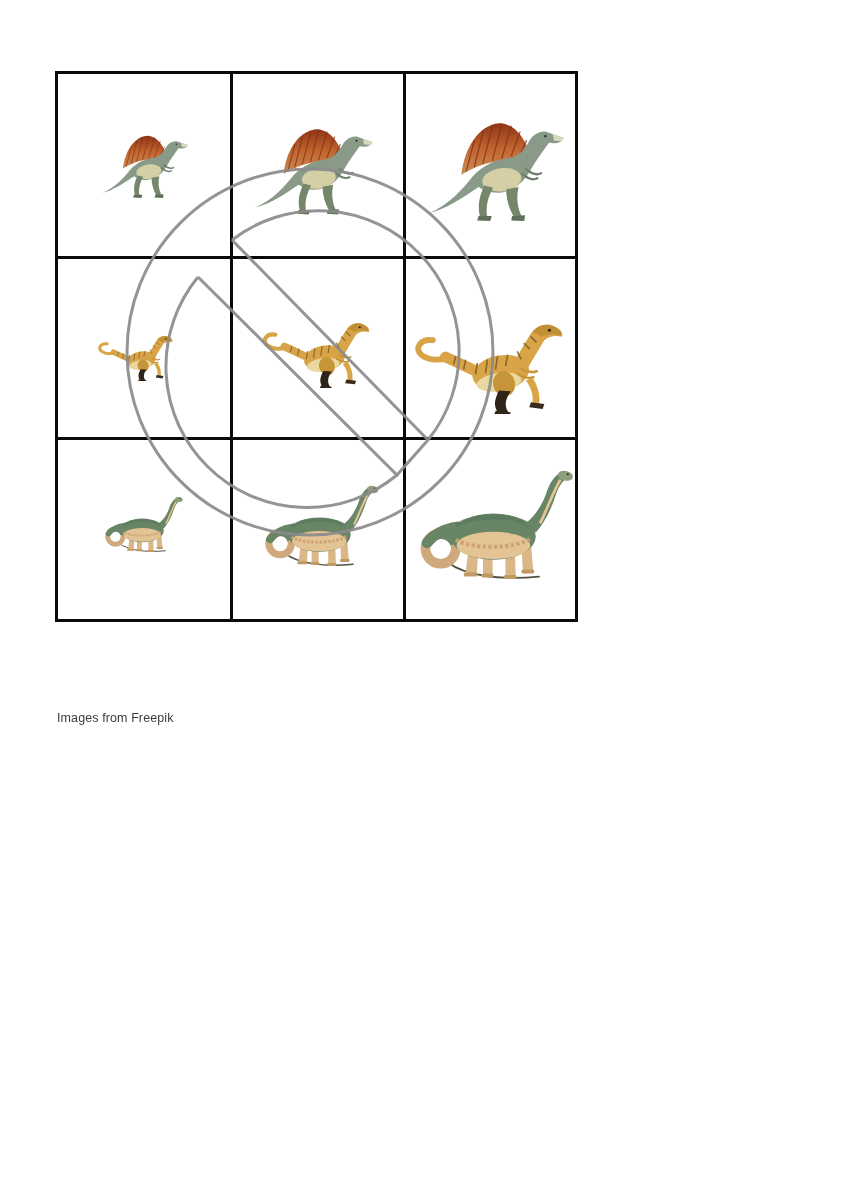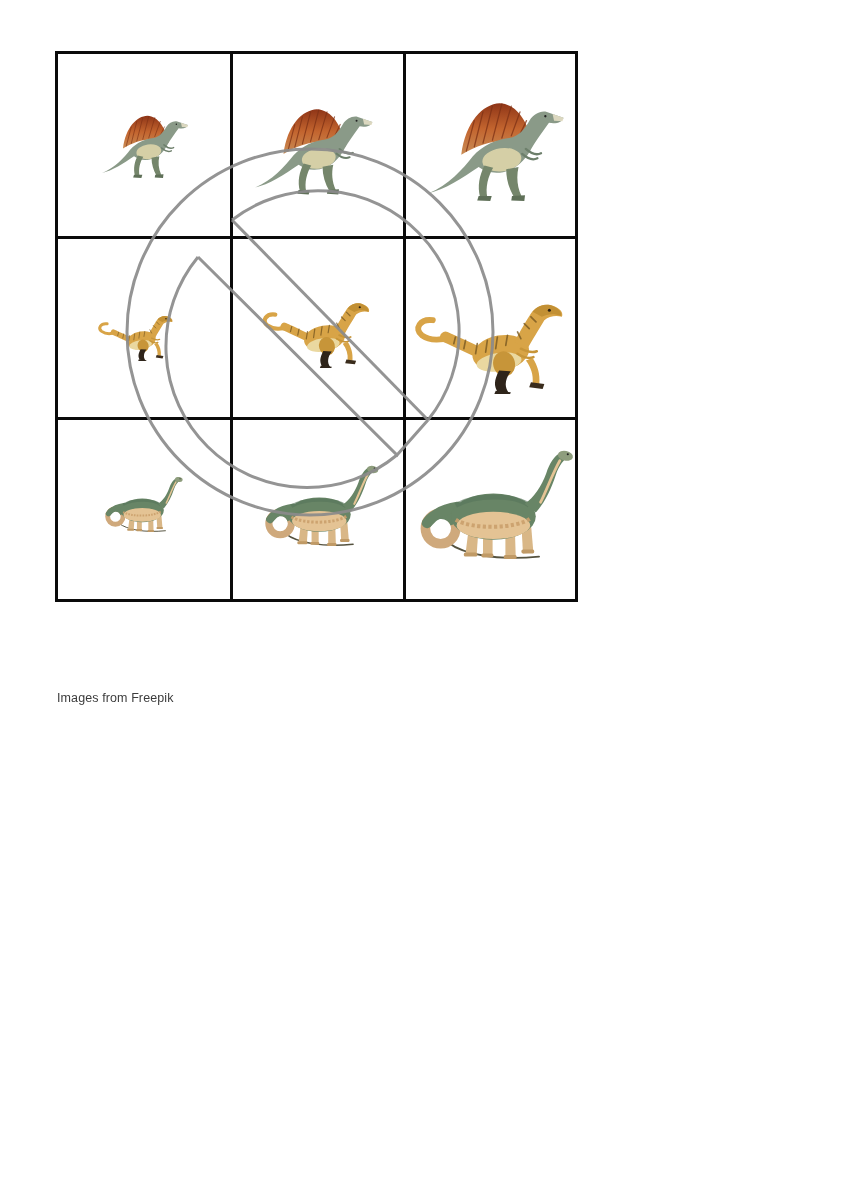--- a/index.html
+++ b/index.html
@@ -7,20 +7,21 @@
     padding: 0;
     background: #ffffff;
     font-family: "Liberation Sans", sans-serif;
   }
   .page {
     position: relative;
     width: 848px;
     height: 920px;
     background: #ffffff;
     overflow: hidden;
+    margin-top: 20px;
   }
   
   .size-grid {
     position: absolute;
     left: 55px;
     top: 51px;
     width: 517px;
     height: 545px;
     border: 3px solid #0a0a0a;
     display: grid;

